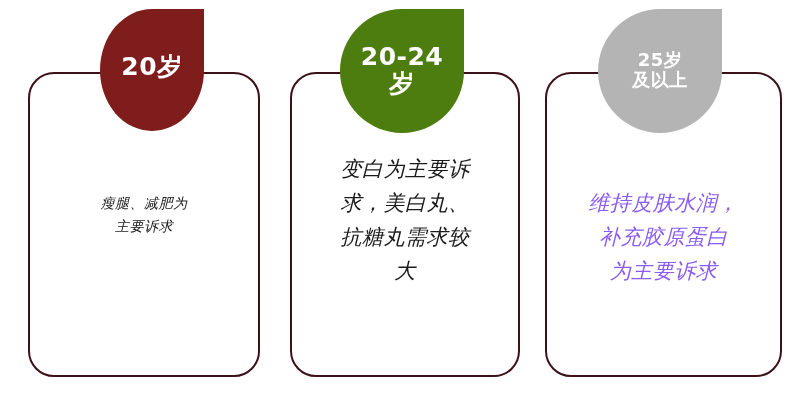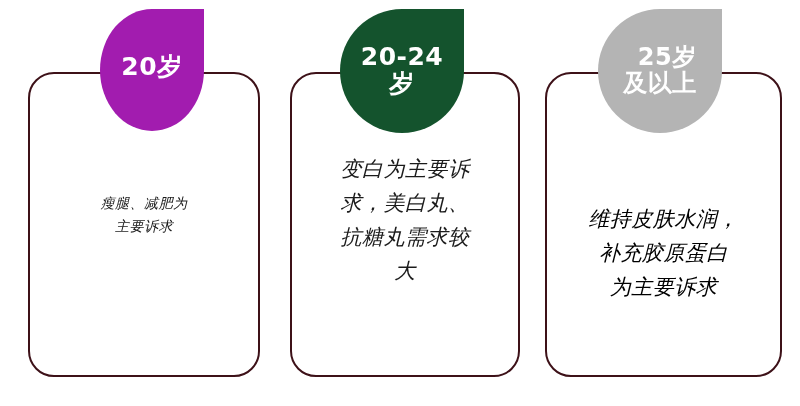--- a/index.html
+++ b/index.html
@@ -77,48 +77,48 @@
   #card-0 .card-body { top: 118px; font-size: 14px; }
   #card-1 .card-body { top: 78px;  font-size: 21px; }
   #card-2 .card-body { top: 112px; font-size: 21px; }
 
   #badge-0 { left: 100px; top: 9px;  width: 104px; height: 122px; }
   #badge-1 { left: 340px; top: 9px;  width: 124px; height: 124px; }
   #badge-2 { left: 598px; top: 9px;  width: 124px; height: 124px; }
 
   #badge-0 .badge-label { font-size: 25px; padding-bottom: 6px; }
   #badge-1 .badge-label { font-size: 25px; padding-bottom: 2px; }
-  #badge-2 .badge-label { font-size: 24px; padding-bottom: 2px; text-align: right; }
+  #badge-2 .badge-label { font-size: 18px; padding-bottom: 2px; }
 </style>
 </head>
 <body style="background: rgb(255, 255, 255);">
 
 <div id="infographic" style="background: rgb(255, 255, 255);">
 
   <div class="card" id="card-0" style="border-color: rgb(61, 17, 24);">
     <div class="card-body" style="color: rgb(27, 27, 27);">瘦腿、减肥为
 主要诉求</div>
   </div>
-  <div class="badge" id="badge-0" style="background: #a21caf;">
+  <div class="badge" id="badge-0" style="background: #7f1d1d;">
     <span class="badge-label" style="color: rgb(255, 255, 255);">20岁</span>
   </div>
 
   <div class="card" id="card-1" style="border-color: rgb(61, 17, 24);">
     <div class="card-body" style="color: rgb(27, 27, 27);">变白为主要诉
 求，美白丸、
 抗糖丸需求较
 大</div>
   </div>
-  <div class="badge" id="badge-1" style="background: #14532d;">
+  <div class="badge" id="badge-1" style="background: #4d7c0f;">
     <span class="badge-label" style="color: rgb(255, 255, 255);">20-24
 岁</span>
   </div>
 
   <div class="card" id="card-2" style="border-color: rgb(61, 17, 24);">
-    <div class="card-body" style="color: #000000; margin-top: 16px;">维持皮肤水润，
+    <div class="card-body" style="color: #8b5cf6;">维持皮肤水润，
 补充胶原蛋白
 为主要诉求</div>
   </div>
   <div class="badge" id="badge-2" style="background: rgb(180, 180, 180);">
     <span class="badge-label" style="color: rgb(255, 255, 255);">25岁
 及以上</span>
   </div>
 
 </div>
 

